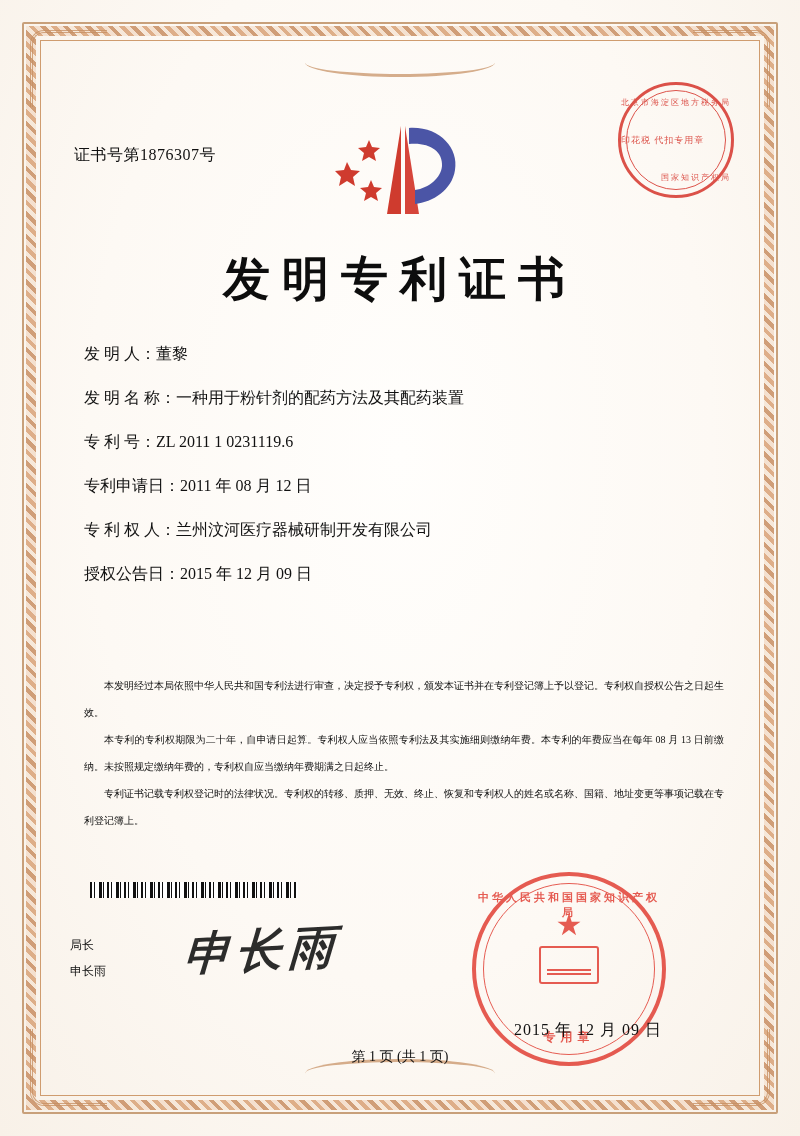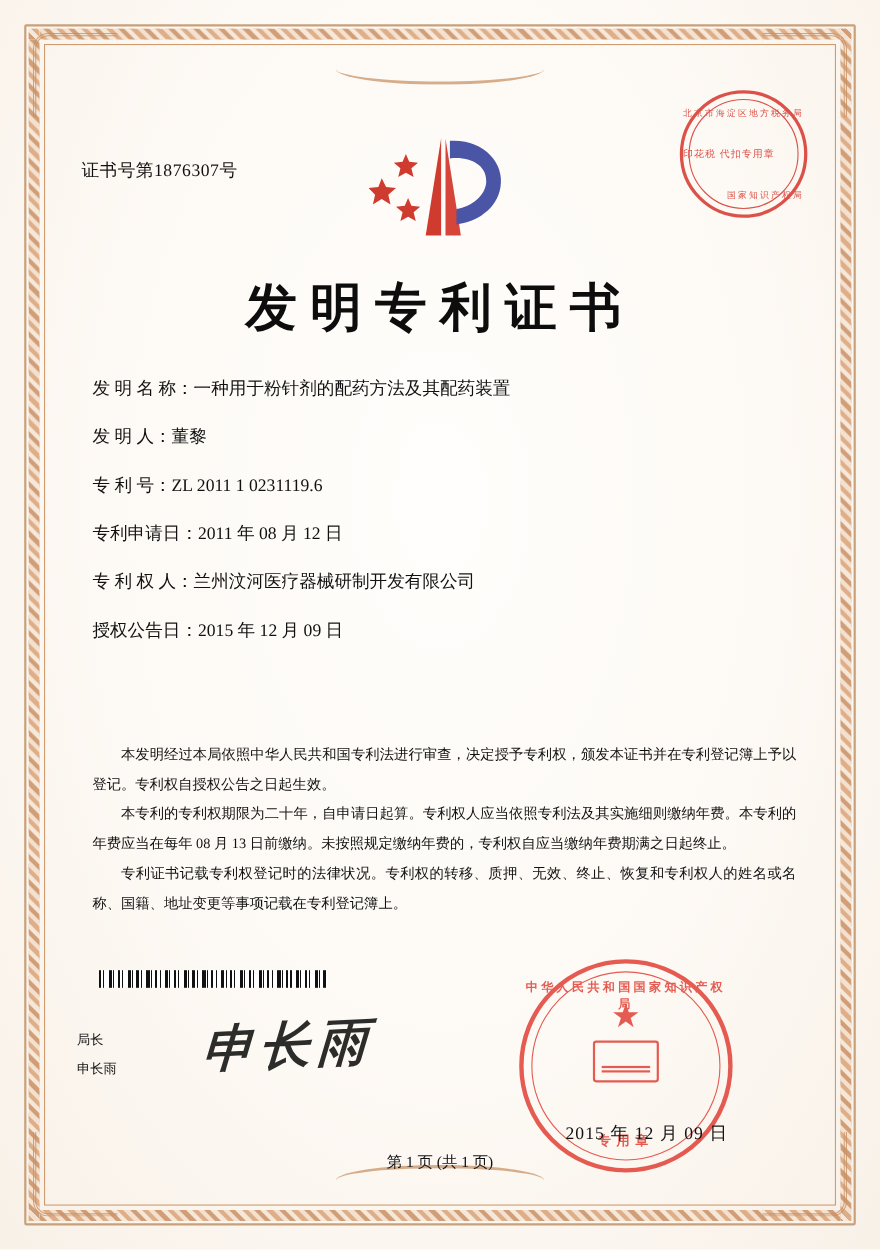--- a/index.html
+++ b/index.html
@@ -167,21 +167,21 @@
     color: #111;
   }
   .field .value {
     color: #111;
   }
   .body-text {
     position: absolute;
     left: 22px;
     right: 14px;
     top: 612px;
-    font-size: 13px;
+    font-size: 10px;
     line-height: 27px;
     color: #111;
     text-align: justify;
   }
   .body-text p {
     margin: 0;
     text-indent: 2em;
   }
   .barcode {
     position: absolute;
@@ -322,26 +322,26 @@
       <div class="arc-top">北京市海淀区地方税务局</div>
       <div class="mid">印花税
 代扣专用章</div>
       <div class="arc-bottom">国家知识产权局</div>
     </div>
 
     <div class="title">发明专利证书</div>
 
     <div class="fields">
       <div class="field">
+        <span class="label">发 明 人：</span>
+        <span class="value">董黎</span>
+      </div>
+      <div class="field">
         <span class="label">发 明 名 称：</span>
         <span class="value">一种用于粉针剂的配药方法及其配药装置</span>
-      </div>
-      <div class="field">
-        <span class="label">发 明 人：</span>
-        <span class="value">董黎</span>
       </div>
       <div class="field">
         <span class="label">专 利 号：</span>
         <span class="value">ZL 2011 1 0231119.6</span>
       </div>
       <div class="field">
         <span class="label">专利申请日：</span>
         <span class="value">2011 年 08 月 12 日</span>
       </div>
       <div class="field">

